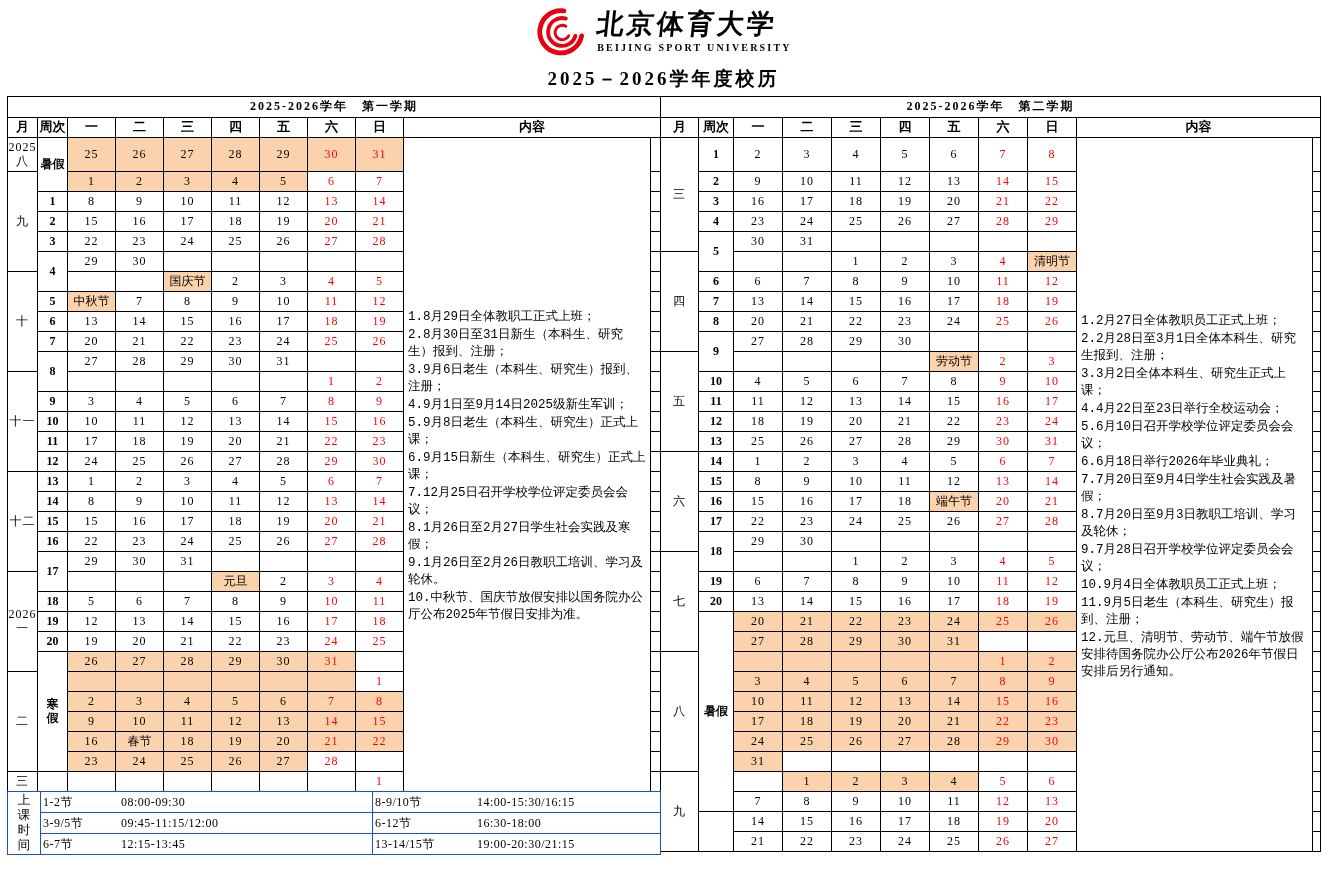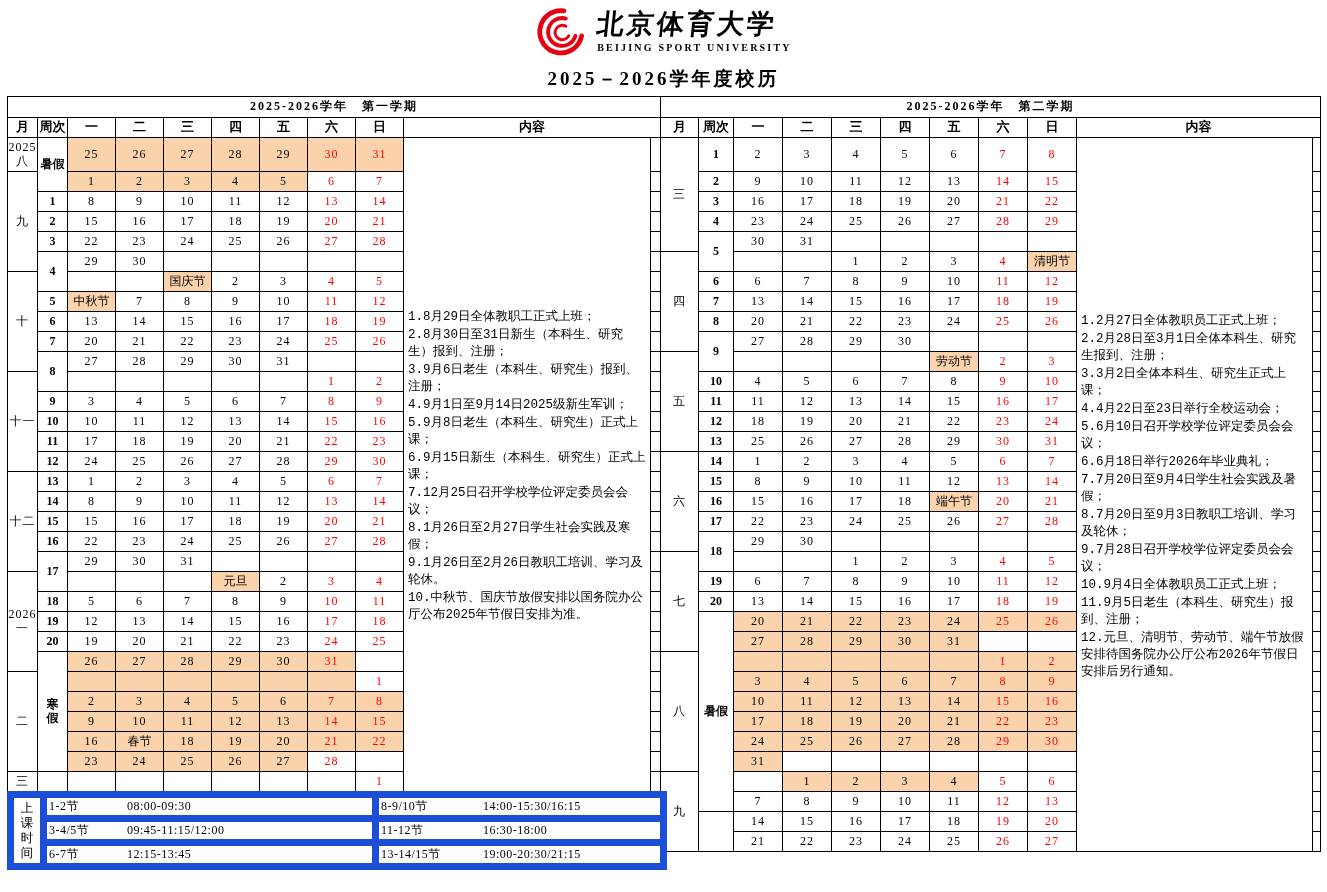--- a/index.html
+++ b/index.html
@@ -38,21 +38,21 @@
   td.c2{color:var(--red);}
   td.c3{background:var(--hl);color:var(--red);}
   td.fest{font-size:11px;letter-spacing:0;}
   td.notes{vertical-align:top;text-align:left;}
   .notes-box{display:flex;flex-direction:column;gap:1px;padding:8px 4px 4px 4px;font-family:Liberation Mono, monospace;}
   .note-item{font-size:12.5px;line-height:17px;text-align:left;}
   td.edge{padding:0;}
 
   
   #ct{position:absolute;left:7px;top:791px;width:653px;border-collapse:collapse;table-layout:fixed;background:#fff;}
-  #ct td{border:7px solid #1d4ed8;font-size:12px;padding:0 2px;height:21px;vertical-align:middle;margin-top:24px;}
+  #ct td{border:1px solid #1d4ed8;font-size:12px;padding:0 2px;height:21px;vertical-align:middle;margin-top:24px;}
   #ct td.ct-label{text-align:center;font-size:12.5px;line-height:1.2;word-break:break-all;padding:0 4px;}
   .sess{display:inline-block;}
   .sess1{width:78px;}
   .sess2{width:102px;}
   .ct-cell{text-align:left;padding-left:4px;letter-spacing:0.5px;}
 
   
   .credit{position:absolute;top:859px;left:1000px;width:315px;text-align:right;font-size:13.5px;
     letter-spacing:1px;font-weight:bold;}
 </style>
@@ -918,22 +918,22 @@
         <col style="width:332px">
         <col style="width:288px">
       </colgroup>
     <tbody>
         <tr>
       <td class="ct-label" rowspan="3">上课时间</td>
       <td class="ct-cell"><span class="sess sess1">1-2节</span><span>08:00-09:30</span></td>
       <td class="ct-cell"><span class="sess sess2">8-9/10节</span><span>14:00-15:30/16:15</span></td>
     </tr>
     <tr>
-      <td class="ct-cell"><span class="sess sess1">3-4/5节</span><span>09:45-11:15/12:00</span></td>
-      <td class="ct-cell"><span class="sess sess2">11-12节</span><span>16:30-18:00</span></td>
+      <td class="ct-cell"><span class="sess sess1">3-9/5节</span><span>09:45-11:15/12:00</span></td>
+      <td class="ct-cell"><span class="sess sess2">6-12节</span><span>16:30-18:00</span></td>
     </tr>
     <tr>
       <td class="ct-cell"><span class="sess sess1">6-7节</span><span>12:15-13:45</span></td>
       <td class="ct-cell"><span class="sess sess2">13-14/15节</span><span>19:00-20:30/21:15</span></td>
     </tr>
   </tbody>
     </table>
 
 
 </div>

